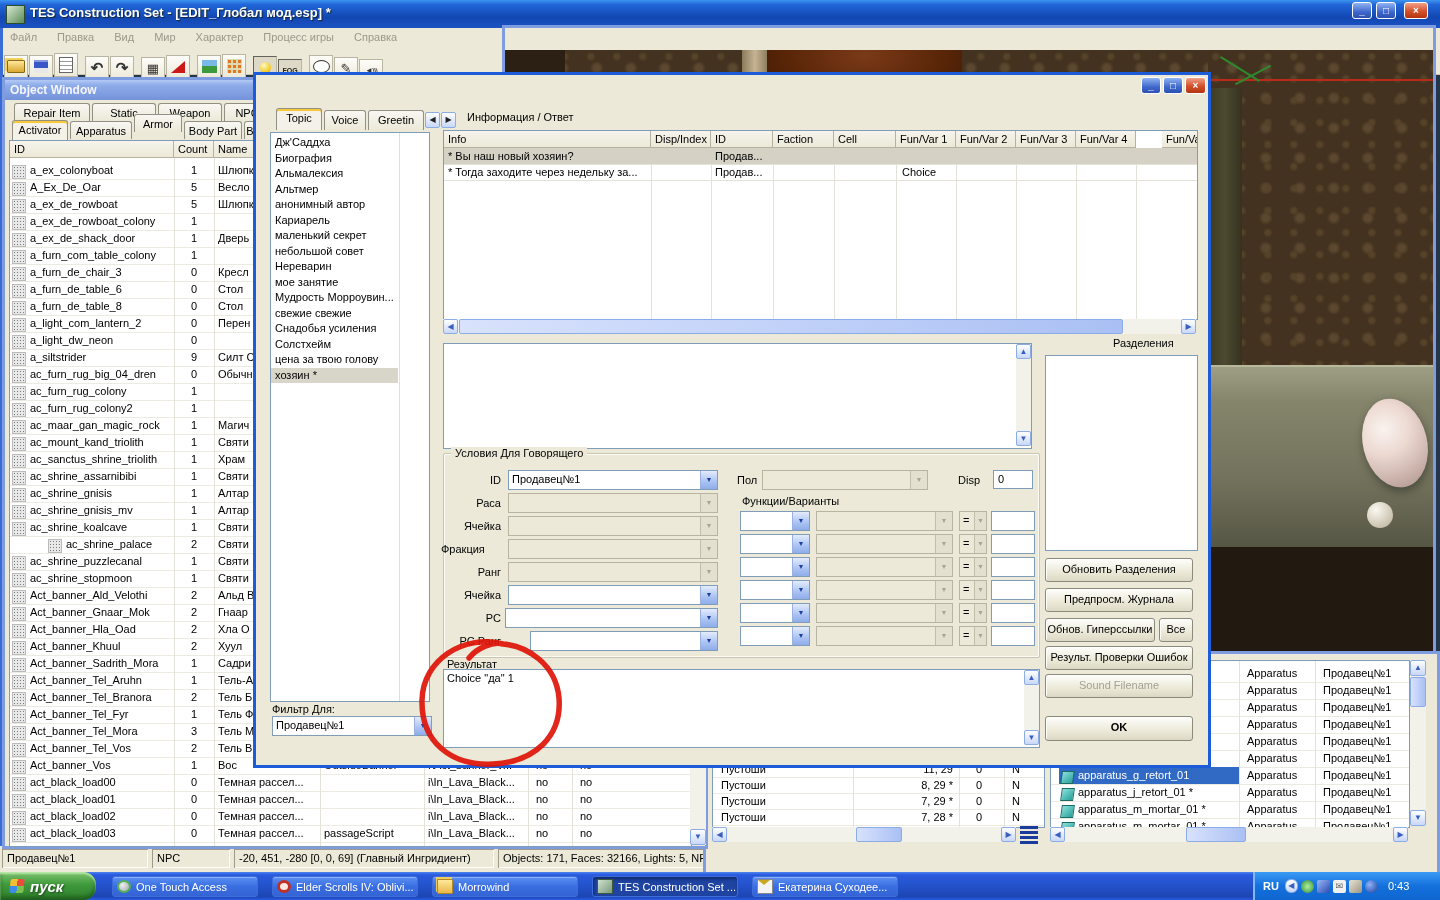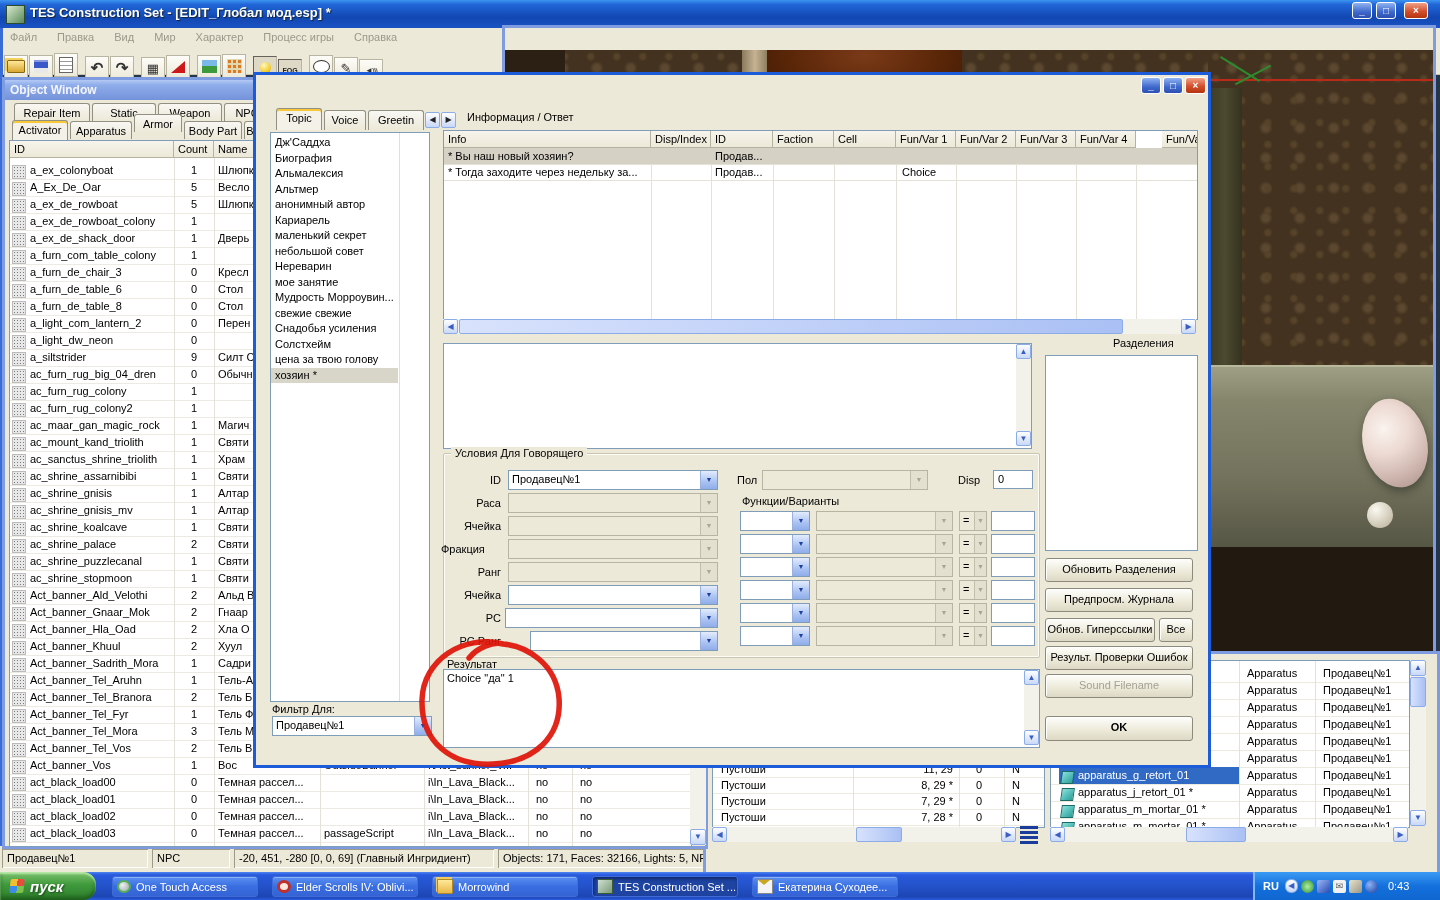--- a/index.html
+++ b/index.html
@@ -457,21 +457,21 @@
       <div style="position: absolute; left: 0px; top: 378px; width: 681px; height: 17px; border-bottom: 1px solid rgb(237, 235, 225);">
         <div class="cell" style="left: 0px; width: 164px; top: 0px;"><span class="objrow-ico"></span>ac_shrine_koalcave</div>
         <div class="cell" style="left: 164px; width: 40px; top: 0px; text-align: center;">1</div>
         <div class="cell" style="left: 204px; width: 105px; top: 0px; padding-left: 4px;">Святи</div>
         <div class="cell" style="left: 310px; width: 103px; top: 0px; padding-left: 4px;"></div>
         <div class="cell" style="left: 414px; width: 103px; top: 0px; padding-left: 4px;"></div>
         <div class="cell" style="left: 518px; width: 43px; top: 0px; padding-left: 8px;"></div>
         <div class="cell" style="left: 562px; width: 110px; top: 0px; padding-left: 8px;"></div>
       </div>
       <div style="position: absolute; left: 0px; top: 395px; width: 681px; height: 17px; border-bottom: 1px solid rgb(237, 235, 225);">
-        <div class="cell" style="left: 0px; width: 164px; top: 0px;"><span class="objrow-ico"></span>ac_shrine_palace</div>
+        <div class="cell" style="left: 0px; width: 164px; top: 0px; padding-left: 36px;"><span class="objrow-ico"></span>ac_shrine_palace</div>
         <div class="cell" style="left: 164px; width: 40px; top: 0px; text-align: center;">2</div>
         <div class="cell" style="left: 204px; width: 105px; top: 0px; padding-left: 4px;">Святи</div>
         <div class="cell" style="left: 310px; width: 103px; top: 0px; padding-left: 4px;"></div>
         <div class="cell" style="left: 414px; width: 103px; top: 0px; padding-left: 4px;"></div>
         <div class="cell" style="left: 518px; width: 43px; top: 0px; padding-left: 8px;"></div>
         <div class="cell" style="left: 562px; width: 110px; top: 0px; padding-left: 8px;"></div>
       </div>
       <div style="position: absolute; left: 0px; top: 412px; width: 681px; height: 17px; border-bottom: 1px solid rgb(237, 235, 225);">
         <div class="cell" style="left: 0px; width: 164px; top: 0px;"><span class="objrow-ico"></span>ac_shrine_puzzlecanal</div>
         <div class="cell" style="left: 164px; width: 40px; top: 0px; text-align: center;">1</div>

